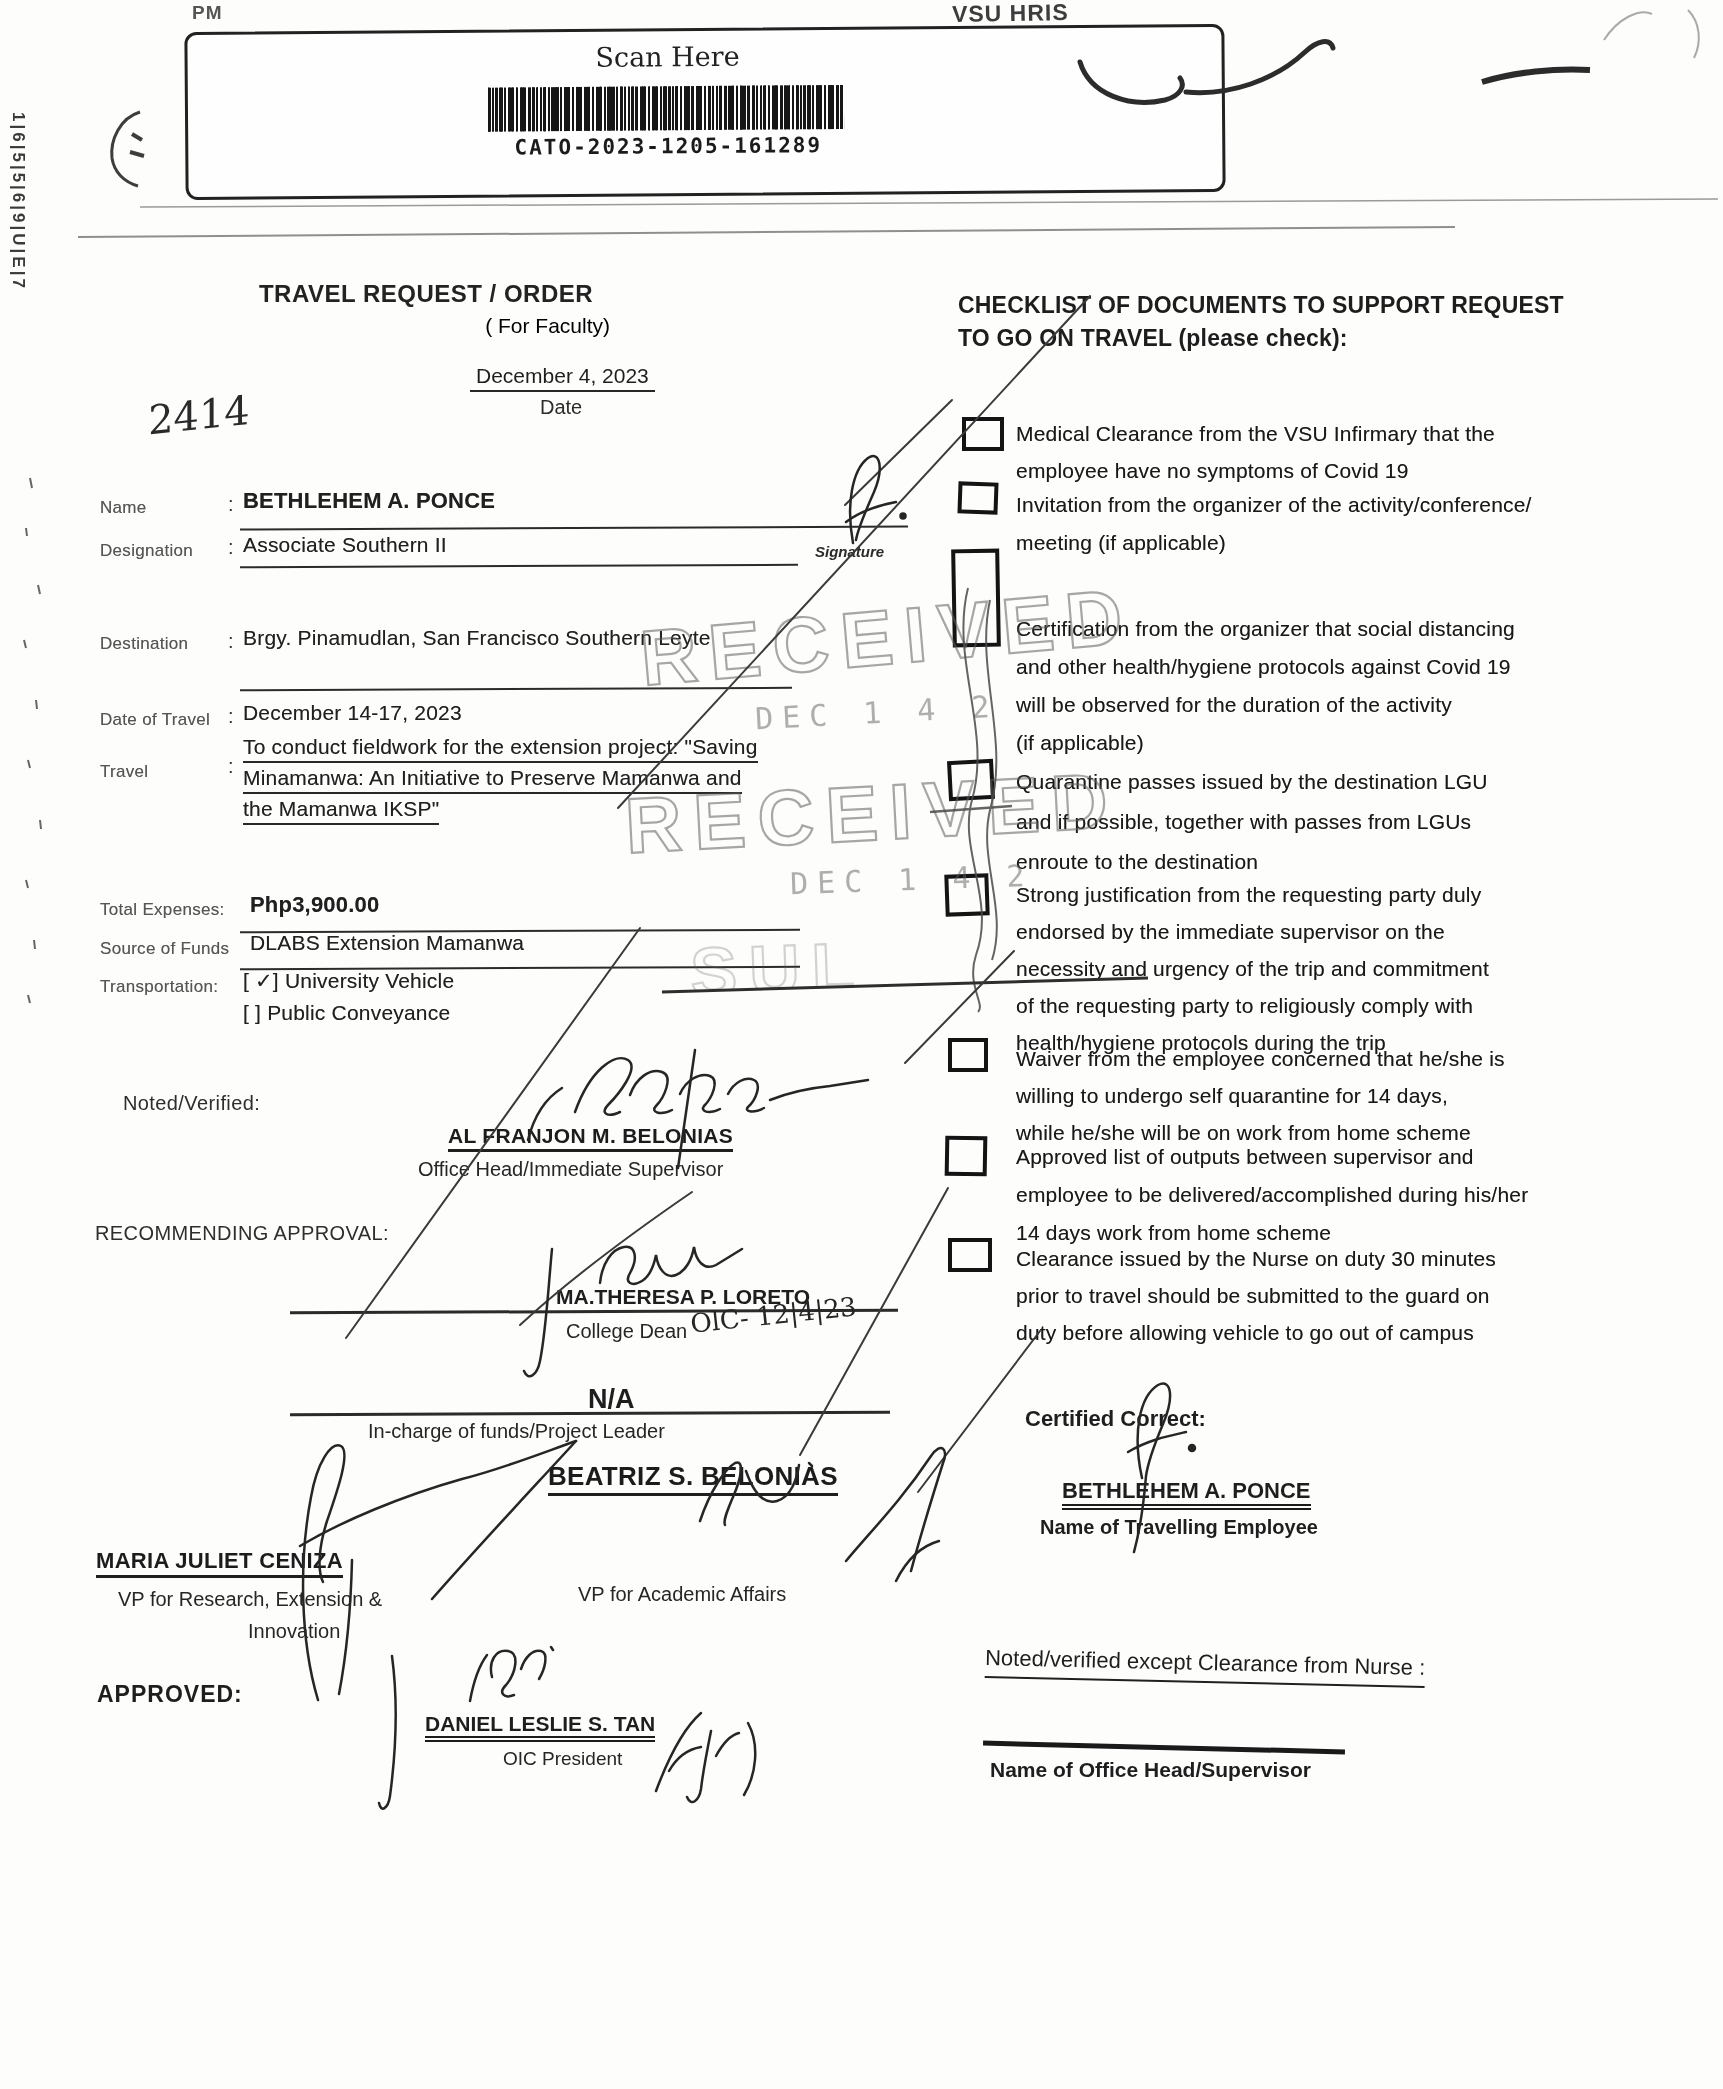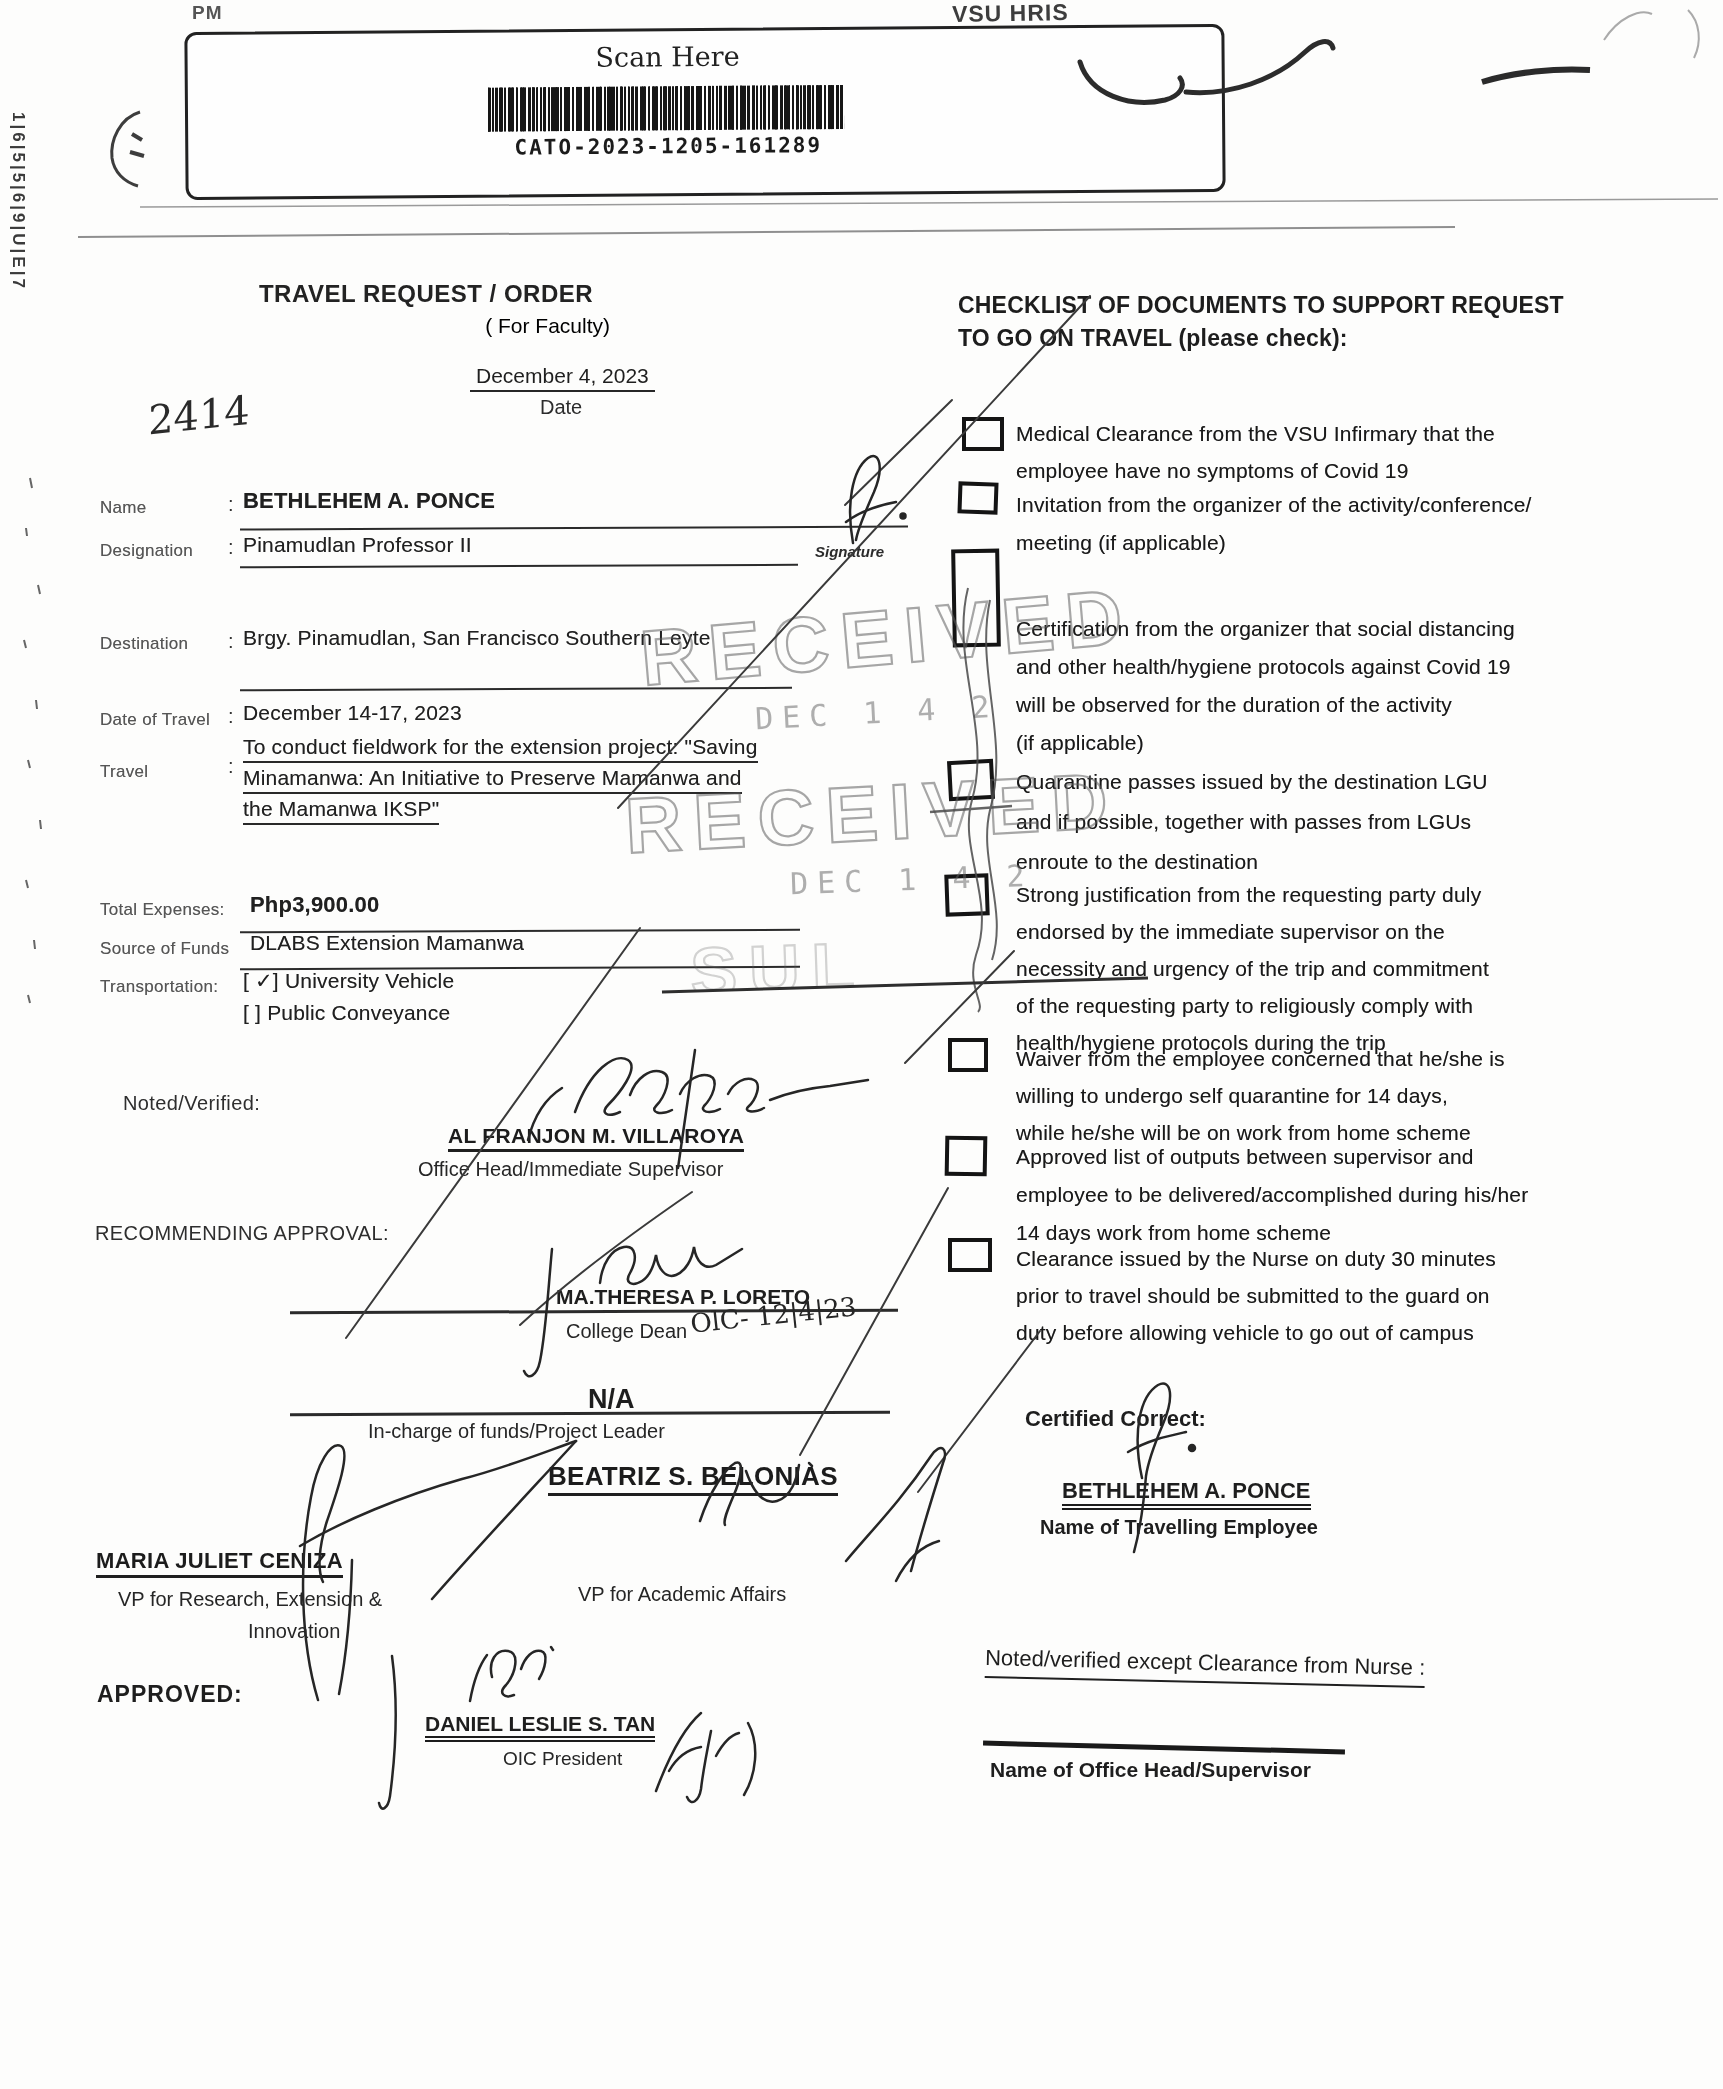--- a/index.html
+++ b/index.html
@@ -85,21 +85,21 @@
 <div class="abs dateval" style="left:470px;top:364px">December 4, 2023</div>
 <div class="abs datelab" style="left:540px;top:396px">Date</div>
 
 <div class="abs flabel" style="left:100px;top:498px">Name</div>
 <div class="abs fcolon" style="left:228px;top:493px">:</div>
 <div class="abs fval bold" style="left:243px;top:488px">BETHLEHEM A. PONCE</div>
 <div class="abs rule" style="left:240px;top:527px;width:668px"></div>
 
 <div class="abs flabel" style="left:100px;top:541px">Designation</div>
 <div class="abs fcolon" style="left:228px;top:536px">:</div>
-<div class="abs fval" style="left:243px;top:533px">Pinamudlan Professor II</div>
+<div class="abs fval" style="left:243px;top:533px">Associate Southern II</div>
 <div class="abs rule" style="left:240px;top:565px;width:558px"></div>
 <div class="abs sig-label" style="left:815px;top:543px">Signature</div>
 
 <div class="abs flabel" style="left:100px;top:634px">Destination</div>
 <div class="abs fcolon" style="left:228px;top:630px">:</div>
 <div class="abs fval" style="left:243px;top:626px">Brgy. Pinamudlan, San Francisco Southern Leyte</div>
 <div class="abs rule" style="left:240px;top:688px;width:552px"></div>
 
 <div class="abs flabel" style="left:100px;top:710px">Date of Travel</div>
 <div class="abs fcolon" style="left:228px;top:705px">:</div>
@@ -125,21 +125,21 @@
 <div class="abs fval" style="left:243px;top:969px">
   <span>[ ✓]</span>
   <span>University Vehicle</span>
 </div>
 <div class="abs fval" style="left:243px;top:1001px">
   <span>[ ]</span>
   <span>Public Conveyance</span>
 </div>
 
 <div class="abs seclabel" style="left:123px;top:1092px">Noted/Verified:</div>
-<div class="abs signame" style="left:448px;top:1124px">AL FRANJON M. VILLAROYA</div>
+<div class="abs signame" style="left:448px;top:1124px">AL FRANJON M. BELONIAS</div>
 <div class="abs sigtitle" style="left:418px;top:1158px">Office Head/Immediate Supervisor</div>
 
 <div class="abs seclabel" style="left:95px;top:1222px">RECOMMENDING APPROVAL:</div>
 <div class="abs" style="left:556px;top:1285px;font-weight:bold;font-size:21px">MA.THERESA P. LORETO</div>
 <div class="abs rule" style="left:290px;top:1310px;width:608px;border-top-width:3px"></div>
 <div class="abs sigtitle" style="left:566px;top:1320px">College Dean</div>
 <div class="abs handwrite" style="left:690px;top:1300px;font-size:26px;transform:rotate(-6deg)">OlC- 12|4|23</div>
 
 <div class="abs" style="left:588px;top:1384px;font-weight:bold;font-size:27px">N/A</div>
 <div class="abs rule" style="left:290px;top:1412px;width:600px;border-top-width:3px"></div>

